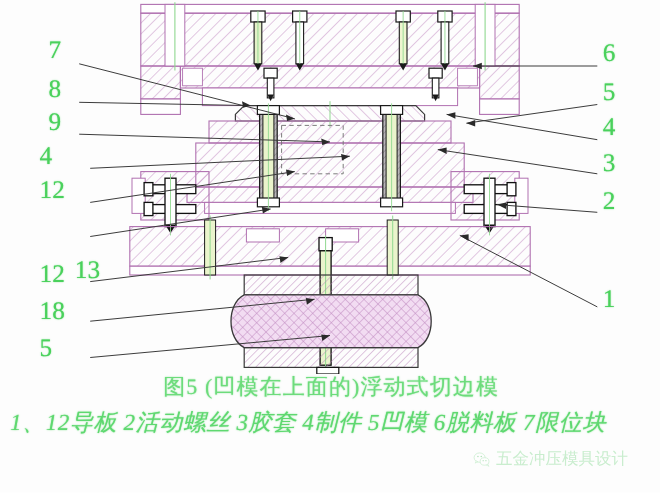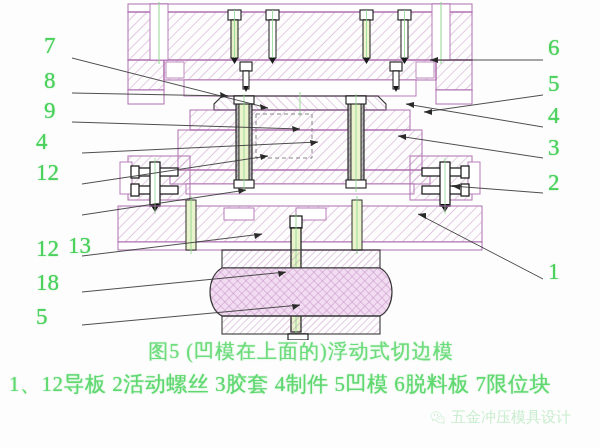--- a/index.html
+++ b/index.html
@@ -47,20 +47,21 @@
   .legendline{
     position:absolute;left:0;width:600px;
     color:#5fd870;
     font-family:"Liberation Serif","DejaVu Serif",serif;
     font-size:21px;
     letter-spacing:.5px;
     text-shadow:0 0 1.4px rgba(95,216,112,.9);
     white-space:nowrap;
     padding-left:8px;
     box-sizing:border-box;
+    font-style:italic;
   }
   #legend1{top:32px;}
   #legend2{top:68px;}
 
   
   #watermark{
     position:absolute;left:430px;top:408px;
     display:flex;align-items:center;gap:5px;
     opacity:.55;
     pointer-events:none;

